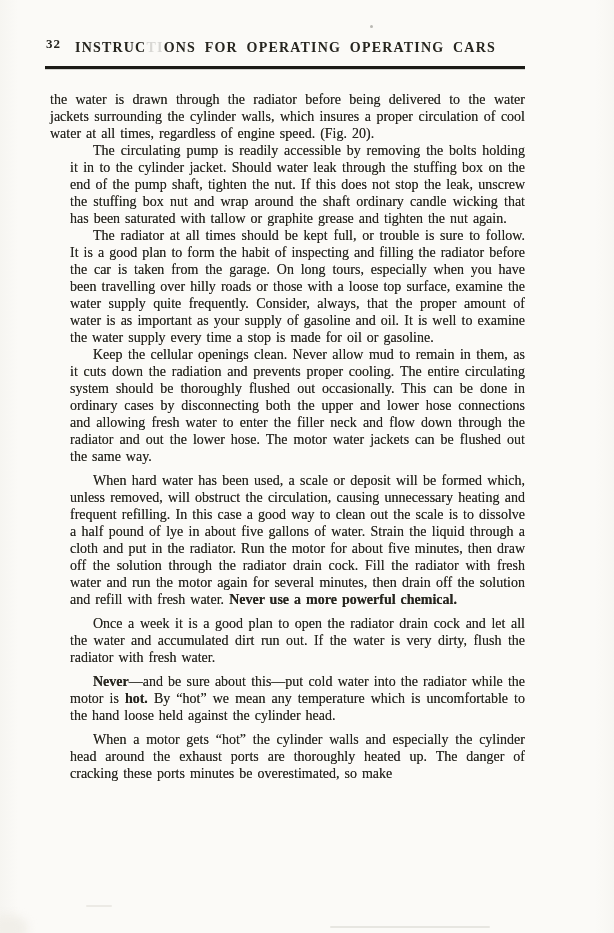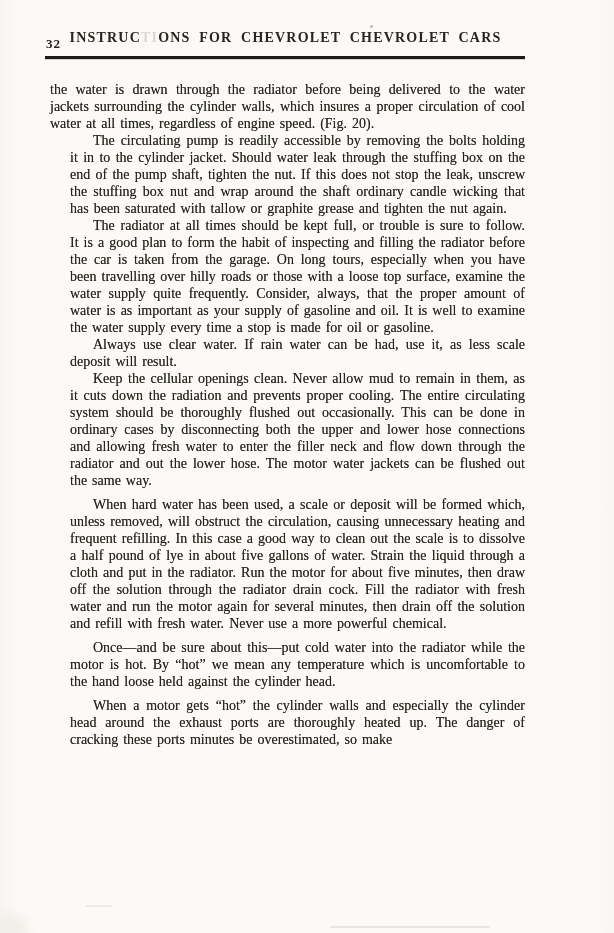--- a/index.html
+++ b/index.html
@@ -13,21 +13,21 @@
     height: 933px;
     margin: 0 auto;
     background: #fbfaf7;
     background-image: linear-gradient(90deg, #f6f5f1 0%, #fbfaf7 3%, #fbfaf7 97%, #f7f6f2 100%);
     color: #26251f;
     overflow: hidden;
   }
   .header {
     position: relative;
     margin: 0 89px 0 46px;
-    padding-top: 30px;
+    padding-top: 40px;
     height: 22px;
   }
   .page-number {
     position: absolute;
     left: 0;
     top: 36px;
     font-size: 13px;
     font-weight: bold;
     letter-spacing: 1px;
   }
@@ -57,49 +57,49 @@
     text-align: justify;
     word-spacing: 1.5px;
     text-shadow: 0 0 0.5px rgba(38,37,31,0.65);
   }
   .page-body p {
     margin: 0;
     padding: 0;
   }
   .page-body p.indent { text-indent: 23px; margin-left: 20px; }
   .page-body p.space-before { margin-top: 7px; }
-  .b { font-weight: normal; }
+  .b { font-weight: bold; }
   .artifact { position: absolute; pointer-events: none; }
   .speck-top { left: 370px; top: 25px; width: 3px; height: 3px; background: #b9b8b2; border-radius: 50%; }
   .smudge-bottom { left: 330px; top: 926px; width: 160px; height: 2px; background: #e7e6e1; border-radius: 2px; }
   .smudge-left { left: 86px; top: 905px; width: 26px; height: 2px; background: #eceae5; border-radius: 2px; }
   .corner-shade { left: -12px; top: 914px; width: 40px; height: 30px; background: #f1efe9; border-radius: 50%; filter: blur(4px); }
 </style>
 </head>
 <body>
 
 <div class="page">
 
   <div class="header">
     <span class="page-number">32</span>
     <div class="running-title">
-      <span>INSTRUC</span><span class="damaged">TI</span><span>ONS FOR CHEVROLET CHEVROLET CARS</span>
+      <span>INSTRUC</span><span class="damaged">TI</span><span>ONS FOR OPERATING OPERATING CARS</span>
     </div>
   </div>
 
   <div class="header-rule"></div>
 
   <div class="page-body">
       <p class=""><span>the water is drawn through the radiator before being delivered to the water jackets surrounding the cylinder walls, which insures a proper circulation of cool water at all times, regardless of engine speed.  (Fig. 20).</span></p>
       <p class="indent"><span>The circulating pump is readily accessible by removing the bolts holding it in to the cylinder jacket.  Should water leak through the stuffing box on the end of the pump shaft, tighten the nut.  If this does not stop the leak, unscrew the stuffing box nut and wrap around the shaft ordinary candle wicking that has been saturated with tallow or graphite grease and tighten the nut again.</span></p>
       <p class="indent"><span>The radiator at all times should be kept full, or trouble is sure to follow.  It is a good plan to form the habit of inspecting and filling the radiator before the car is taken from the garage.  On long tours, especially when you have been travelling over hilly roads or those with a loose top surface, examine the water supply quite frequently.  Consider, always, that the proper amount of water is as important as your supply of gasoline and oil.  It is well to examine the water supply every time a stop is made for oil or gasoline.</span></p>
-      <p class="indent"><span>Always use clear water.  If rain water can be had, use it, as less scale deposit will result.</span></p>
       <p class="indent"><span>Keep the cellular openings clean.  Never allow mud to remain in them, as it cuts down the radiation and prevents proper cooling.  The entire circulating system should be thoroughly flushed out occasionally.  This can be done in ordinary cases by disconnecting both the upper and lower hose connections and allowing fresh water to enter the filler neck and flow down through the radiator and out the lower hose. The motor water jackets can be flushed out the same way.</span></p>
       <p class="indent space-before"><span>When hard water has been used, a scale or deposit will be formed which, unless removed, will obstruct the circulation, causing unnecessary heating and frequent refilling.  In this case a good way to clean out the scale is to dissolve a half pound of lye in about five gallons of water.  Strain the liquid through a cloth and put in the radiator.  Run the motor for about five minutes, then draw off the solution through the radiator drain cock.  Fill the radiator with fresh water and run the motor again for several minutes, then drain off the solution and refill with fresh water.  </span><span class="b">Never use a more powerful chemical.</span></p>
-      <p class="indent space-before"><span class="b">Once</span><span>—and be sure about this—put cold water into the radiator while the motor is </span><span class="b">hot.</span><span>  By “hot” we mean any temperature which is uncomfortable to the hand loose held against the cylinder head.</span></p>
+      <p class="indent space-before"><span>Once a week it is a good plan to open the radiator drain cock and let all the water and accumulated dirt run out.  If the water is very dirty, flush the radiator with fresh water.</span></p>
+      <p class="indent space-before"><span class="b">Never</span><span>—and be sure about this—put cold water into the radiator while the motor is </span><span class="b">hot.</span><span>  By “hot” we mean any temperature which is uncomfortable to the hand loose held against the cylinder head.</span></p>
       <p class="indent space-before"><span>When a motor gets “hot” the cylinder walls and especially the cylinder head around the exhaust ports are thoroughly heated up.  The danger of cracking these ports minutes be overestimated, so make</span></p>
     </div>
 
   <div class="artifact speck-top"></div>
   <div class="artifact smudge-left"></div>
   <div class="artifact smudge-bottom"></div>
   <div class="artifact corner-shade"></div>
 
 </div>
 

